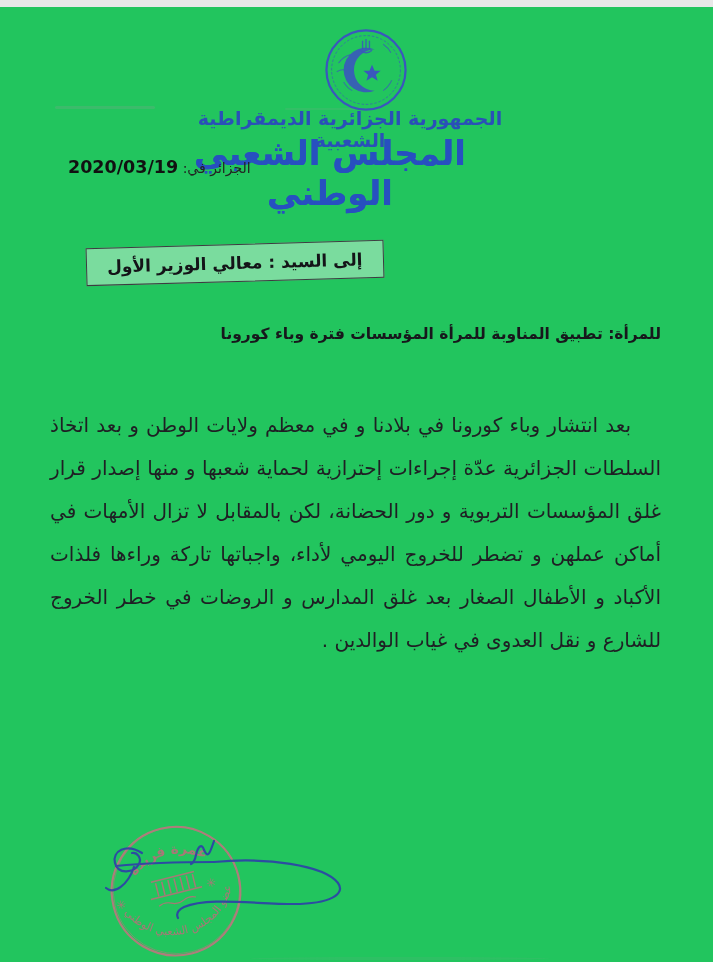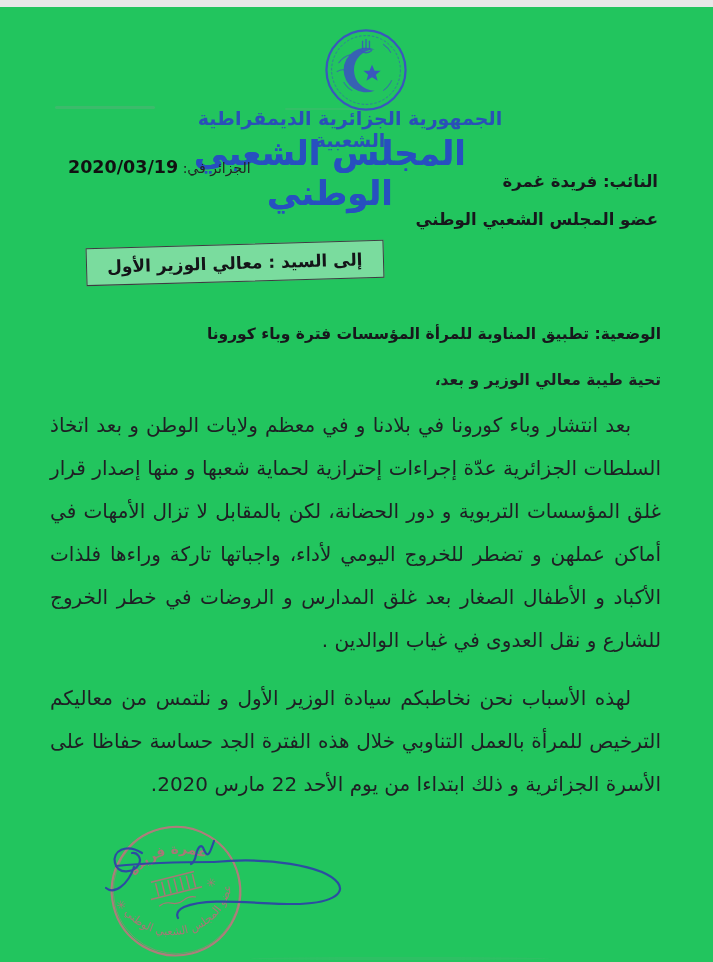--- a/index.html
+++ b/index.html
@@ -108,37 +108,31 @@
   </svg>
 
   <div class="republic-line">الجمهورية الجزائرية الديمقراطية الشعبية</div>
   <div class="council-line">المجلس الشعبي الوطني</div>
 
   <div class="date-line">
     <span>الجزائر في:</span>
     <span class="date">2020/03/19</span>
   </div>
 
-  <div class="sender">
-    <div>النائب: فريدة غمرة</div>
-    <div>عضو المجلس الشعبي الوطني</div>
-  </div>
 
   <div class="recipient-box">إلى السيد : معالي الوزير الأول</div>
 
   <div class="subject">
-    <span>الوضعية:</span>
+    <span>للمرأة:</span>
     <span>تطبيق المناوبة للمرأة المؤسسات  فترة وباء كورونا</span>
   </div>
 
-  <div class="greeting">تحية طيبة معالي الوزير و بعد،</div>
 
   <div class="letter-body">
     <p>بعد انتشار وباء كورونا في بلادنا و في معظم ولايات الوطن  و بعد اتخاذ السلطات الجزائرية عدّة إجراءات إحترازية لحماية شعبها و منها إصدار قرار غلق المؤسسات التربوية و دور الحضانة، لكن بالمقابل لا تزال الأمهات في أماكن عملهن و تضطر للخروج اليومي لأداء، واجباتها تاركة وراءها فلذات الأكباد و الأطفال الصغار بعد غلق المدارس و الروضات في خطر الخروج للشارع و نقل العدوى في غياب الوالدين .</p>
-    <p>لهذه الأسباب نحن نخاطبكم سيادة الوزير الأول و نلتمس من معاليكم الترخيص للمرأة بالعمل التناوبي خلال هذه الفترة الجد حساسة حفاظا على الأسرة الجزائرية و ذلك ابتداءا من يوم الأحد 22 مارس 2020.</p>
   </div>
 
 
   <svg class="stamp" viewBox="0 0 150 150">
     <g transform="rotate(-14 75 78)" opacity=".82">
       <circle cx="75" cy="78" r="61" fill="none" stroke="#cd6e82" stroke-width="2"></circle>
       <circle cx="75.6" cy="77.4" r="60" fill="none" stroke="#cd6e82" stroke-width=".8" opacity=".6"></circle>
       <defs>
         <path id="arcTop" d="M 23,82 A 54,54 0 0 1 127,82"></path>
         <path id="arcBottom" d="M 18,72 A 58,58 0 0 0 132,72"></path>

